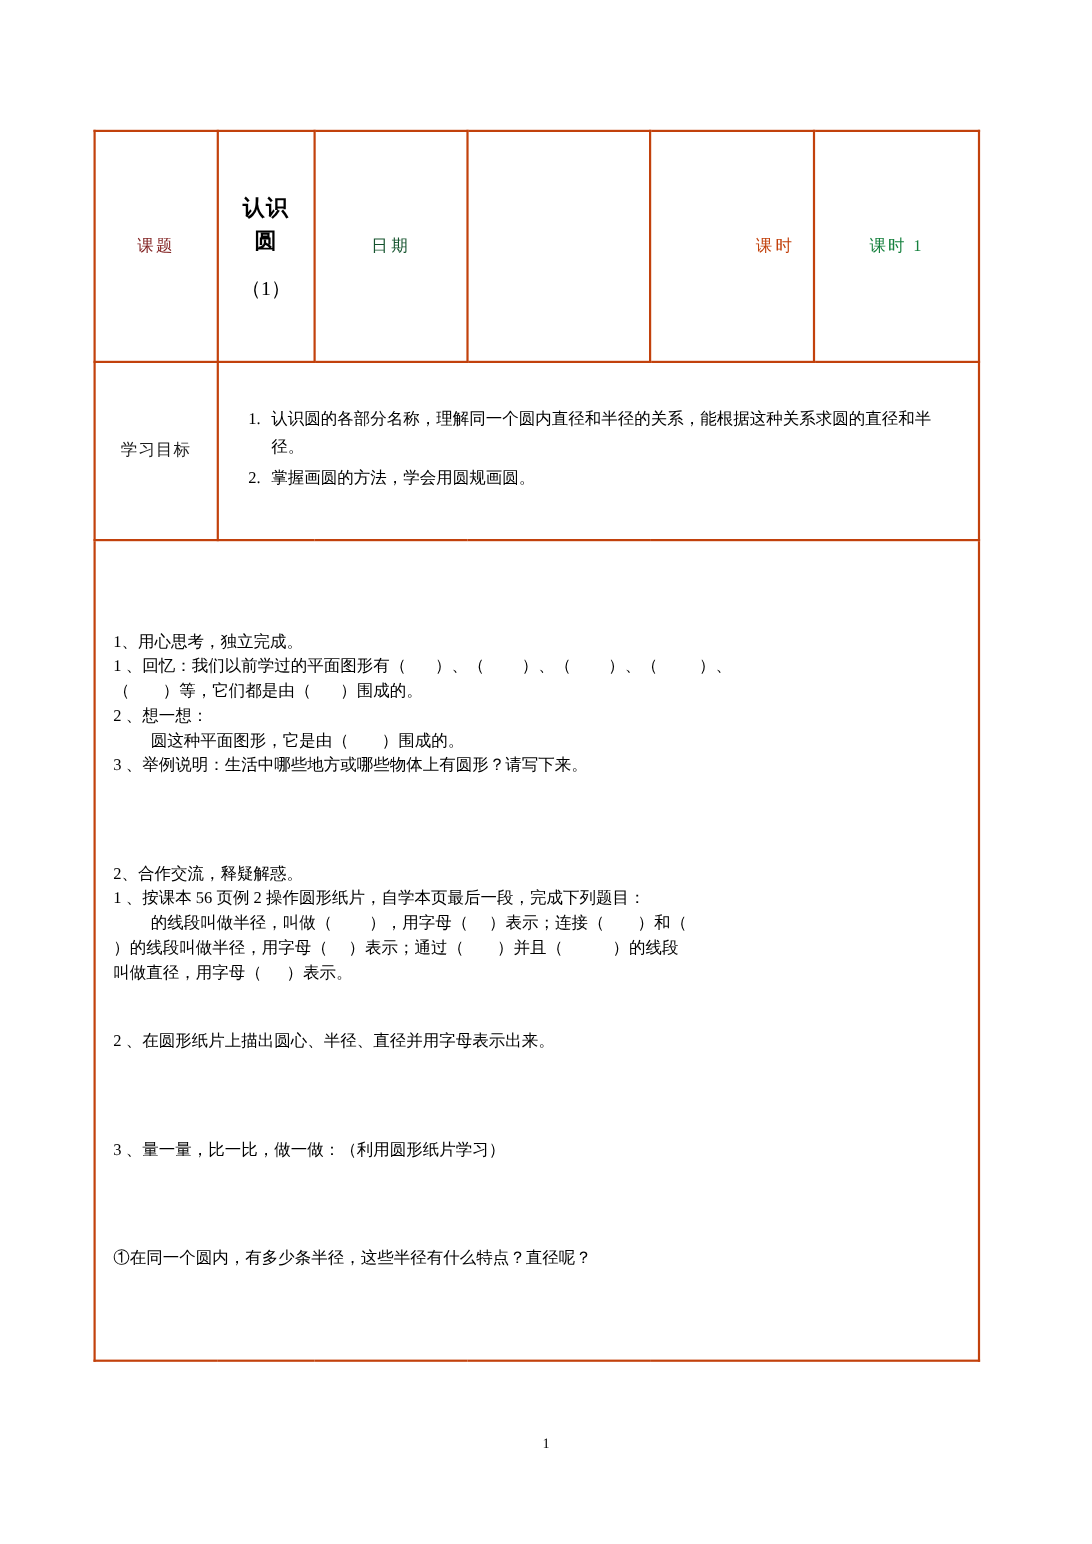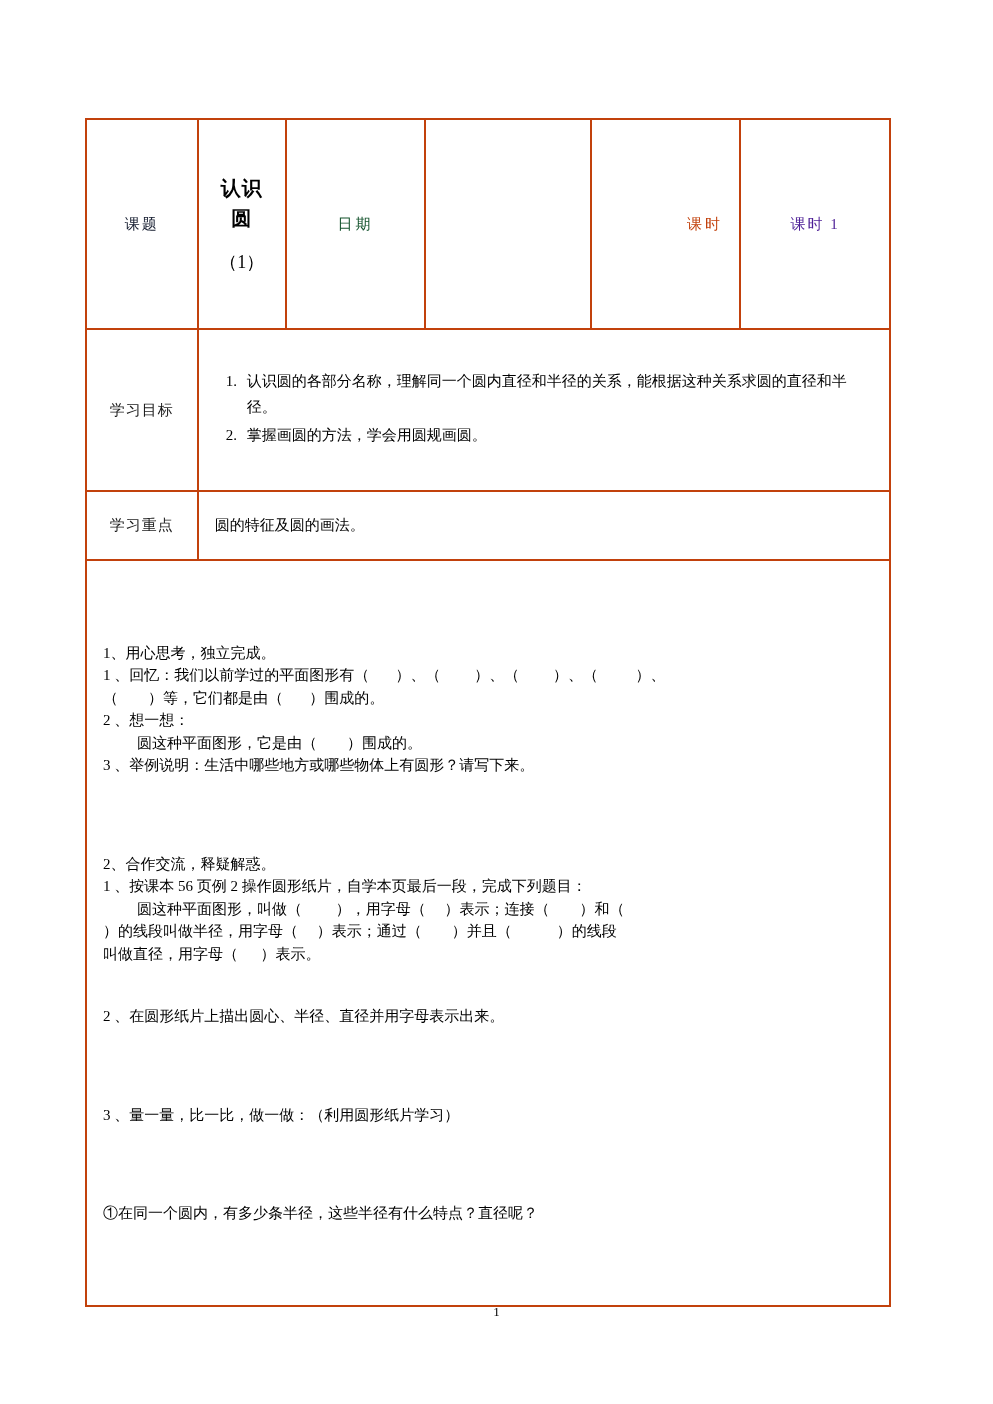--- a/index.html
+++ b/index.html
@@ -38,21 +38,21 @@
     font-size: 15px;
     line-height: 1.5;
   }
 
   
   .c-label {
     width: 105px;
     text-align: center;
     letter-spacing: 2px;
     font-size: 15px;
-    color: #0f172a;
+    color: #7f1d1d;
   }
   .c-title {
     width: 83px;
     text-align: center;
     padding: 6px 2px 10px 2px;
   }
   .c-title .t-main {
     display: block;
     font-weight: bold;
     font-size: 20px;
@@ -75,21 +75,21 @@
   .c-period {
     width: 140px;
     text-align: right;
     letter-spacing: 3px;
     color: #c2410c;
   }
   .c-periodval {
     width: 141px;
     text-align: center;
     letter-spacing: 2px;
-    color: #4c1d95;
+    color: #15803d;
     margin-left: 40px;
   }
   .row-head td { height: 176px; }
 
   
   .rowlabel {
     text-align: center;
     letter-spacing: 1px;
     font-size: 15px;
     color: #1a1a1a;
@@ -186,42 +186,38 @@
       <tr class="row-goal">
         <td class="rowlabel">学习目标</td>
         <td class="rowbody" colspan="5">
           <ol class="goals">
             <li>认识圆的各部分名称，理解同一个圆内直径和半径的关系，能根据这种关系求圆的直径和半径。</li>
             <li>掌握画圆的方法，学会用圆规画圆。</li>
           </ol>
         </td>
       </tr>
 
-      <tr class="row-key">
-        <td class="rowlabel">学习重点</td>
-        <td class="rowbody" colspan="5">圆的特征及圆的画法。</td>
-      </tr>
 
 
 
       <tr class="row-content">
         <td colspan="6">
 
           <p>1、用心思考，独立完成。</p>
           <p>1 、回忆：我们以前学过的平面图形有（       ）、（         ）、（         ）、（          ）、</p>
           <p>（        ）等，它们都是由（       ）围成的。</p>
           <p>2 、想一想：</p>
           <p class="indent">圆这种平面图形，它是由（        ）围成的。</p>
           <p>3 、举例说明：生活中哪些地方或哪些物体上有圆形？请写下来。</p>
 
           <div class="spacer-lg"></div>
 
           <p>2、合作交流，释疑解惑。</p>
           <p>1 、按课本 56 页例 2 操作圆形纸片，自学本页最后一段，完成下列题目：</p>
-          <p class="indent">圆这种平面图形，叫做（         ），用字母（     ）表示；连接（        ）和（</p>
+          <p class="indent">的线段叫做半径，叫做（         ），用字母（     ）表示；连接（        ）和（</p>
           <p>）的线段叫做半径，用字母（     ）表示；通过（        ）并且（            ）的线段</p>
           <p>叫做直径，用字母（      ）表示。</p>
 
           <div class="spacer-md"></div>
 
           <p>2 、在圆形纸片上描出圆心、半径、直径并用字母表示出来。</p>
 
           <div class="spacer-lg"></div>
 
           <p>3 、量一量，比一比，做一做：（利用圆形纸片学习）</p>

